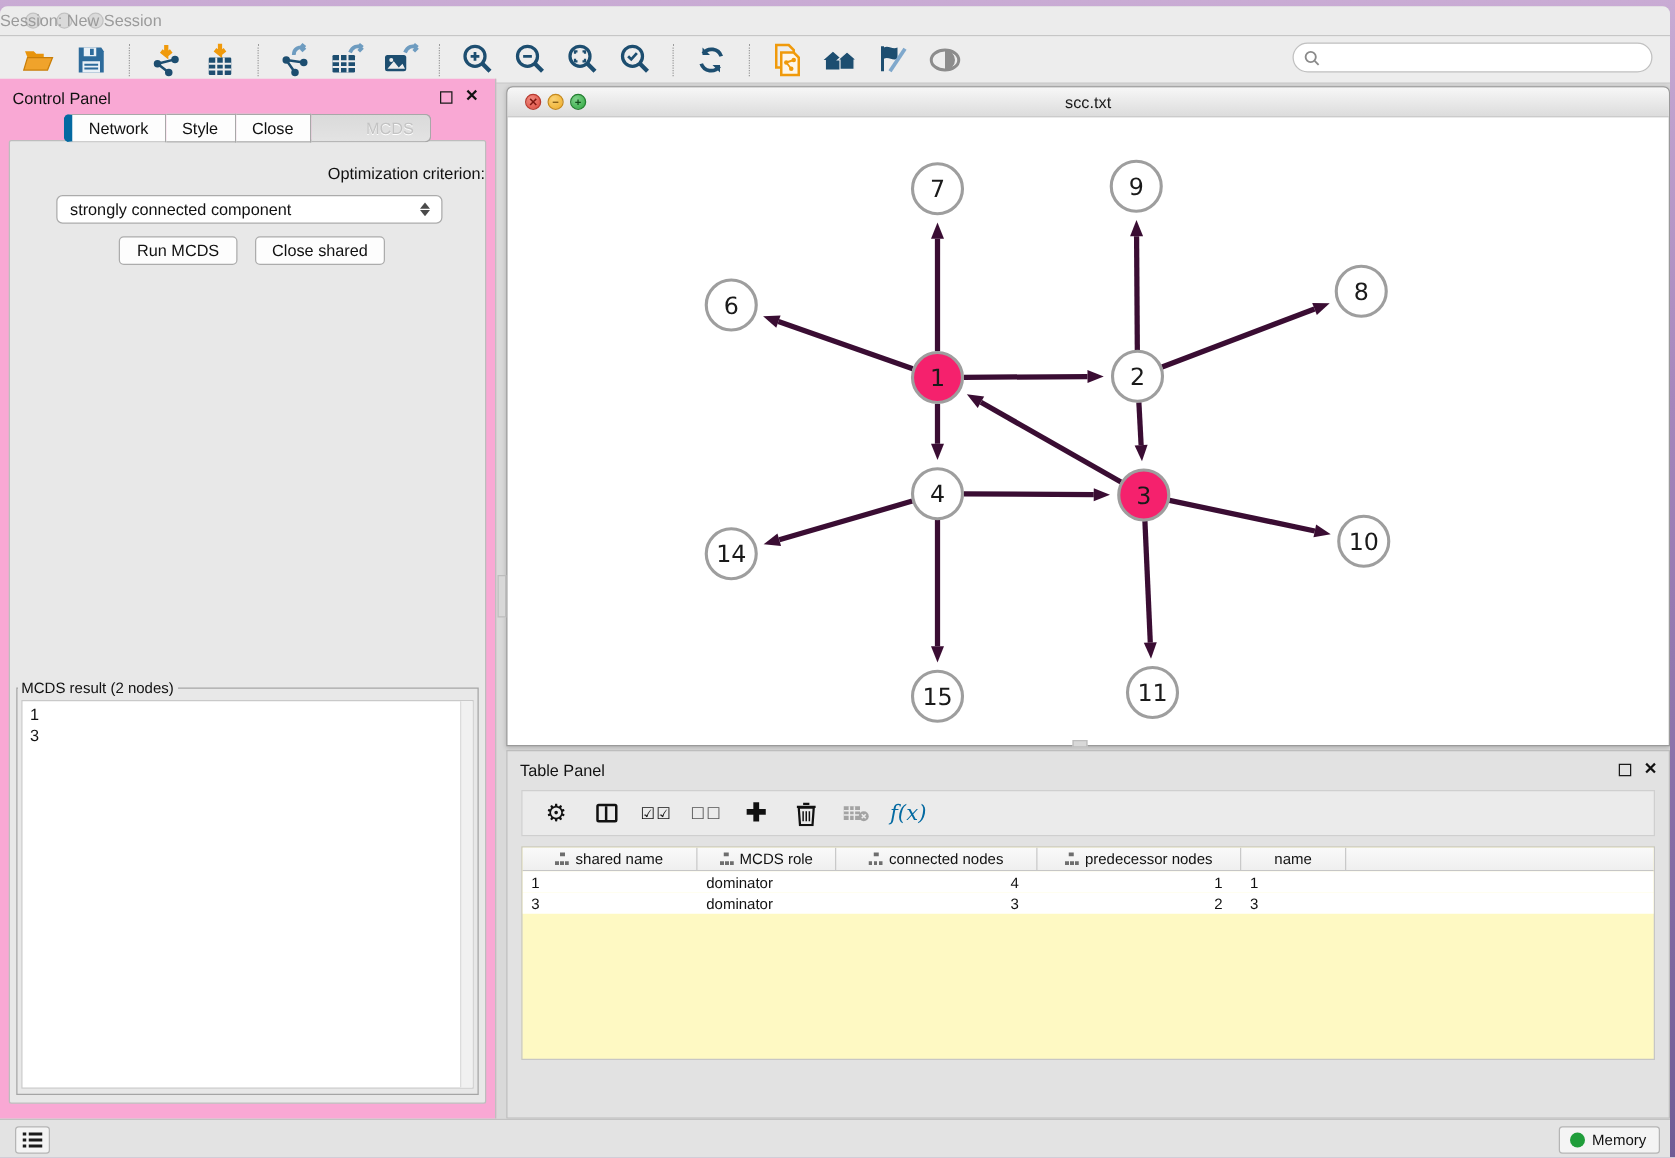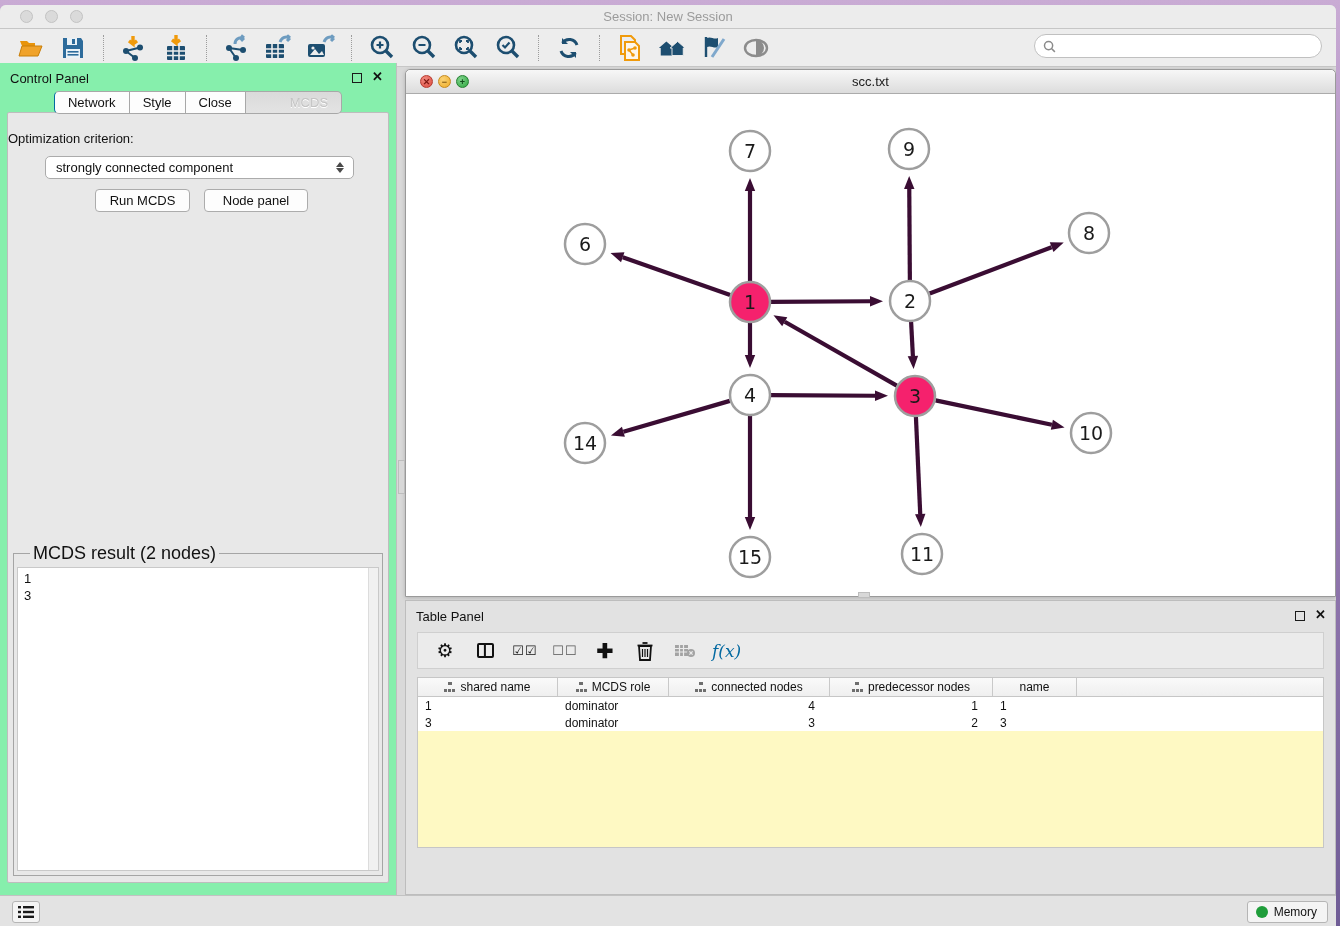--- a/index.html
+++ b/index.html
@@ -5,65 +5,65 @@
   html,body{margin:0;padding:0;}
   #app{position:relative;width:1340px;height:926px;overflow:hidden;
        font-family:"Liberation Sans",sans-serif;
        background:linear-gradient(180deg,#C9ABD4 0%,#A586BC 35%,#6F5C95 100%);}
   #window{position:absolute;left:0;top:5px;width:1336px;height:921px;
           background:#D9D9D9;border-radius:6px 6px 0 0;overflow:hidden;}
 
   
   .titlebar{position:absolute;left:0;top:0;width:100%;height:23px;background:#ECECEC;
             border-bottom:1px solid #C6C6C6;}
-  .titlebar .title{position:absolute;left:0;right:0;top:4px;text-align:center;
+  .titlebar .title{position:absolute;left:0;right:0;top:4px;text-align:left;
                    font-size:13px;color:#9B9B9B;}
   .tl-dot{position:absolute;top:5px;width:13px;height:13px;border-radius:50%;
           background:#DADADA;border:1px solid #C2C2C2;box-sizing:border-box;}
 
   
   .toolbar{position:absolute;left:0;top:24px;width:100%;height:38px;background:#EDEDED;
            border-bottom:1px solid #C7C7C7;display:flex;align-items:center;padding-left:10px;box-sizing:border-box;}
   .tb-icon{width:30px;height:30px;display:flex;align-items:center;justify-content:center;margin:0 6px;}
   .tb-sep{width:0;height:26px;border-left:1px dotted #9C9C9C;margin:0 9px;}
   .searchbox{position:absolute;right:14px;top:5px;width:288px;height:24px;background:#fff;
              border:1px solid #C0C0C0;border-radius:13px;display:flex;align-items:center;padding-left:8px;box-sizing:border-box;}
   .searchbox input{border:none;outline:none;flex:1;font-size:12px;background:transparent;margin-left:4px;}
 
   
-  #control-panel{position:absolute;left:0;top:58px;width:397px;height:832px;background:#86efac;
+  #control-panel{position:absolute;left:0;top:58px;width:397px;height:832px;background:#f9a8d4;
                  border-right:1px solid #BFBFBF;box-sizing:border-box;}
   .panel-header{position:relative;height:28px;}
   .panel-title{position:absolute;left:10px;top:8px;font-size:13px;color:#111;}
   .float-icon{position:absolute;top:10px;width:10px;height:10px;border:1.6px solid #1A1A1A;box-sizing:border-box;}
   .close-x{position:absolute;top:7px;font-size:13px;font-weight:bold;color:#111;line-height:13px;}
 
   .seg-tabs{display:flex;justify-content:center;position:relative;z-index:3;}
   .seg-tab{background:#FDFDFD;border:1px solid #A8A8A8;border-left:none;padding:3px 13px;
            font-size:13px;color:#111;}
-  .seg-tab:first-child{border-left:1px solid #0369a1;border-radius:5px 0 0 5px;text-align:right;}
+  .seg-tab:first-child{border-left:7px solid #0369a1;border-radius:5px 0 0 5px;text-align:right;}
   .seg-tab:last-child{border-radius:0 5px 5px 0;}
   .seg-tab.pressed{background:linear-gradient(#DADADA,#E3E3E3);color:#C3C3C3;text-shadow:0 1px 0 #fff;padding-left:44px;}
 
   .cp-body{position:absolute;left:7px;right:7px;top:49px;bottom:12px;border:1px solid #BDBDBD;
            background:#E8E8E8;border-radius:2px;}
-  .opt-label{position:absolute;left:0;right:0;top:18px;text-align:left;font-size:13px;color:#111;}
+  .opt-label{position:absolute;left:0;right:0;top:18px;text-align:right;font-size:13px;color:#111;}
   .combo{position:absolute;left:37px;top:43px;width:309px;height:23px;background:#fff;border:1px solid #ABABAB;
          border-radius:5px;display:flex;align-items:center;box-sizing:border-box;}
   .combo .val{flex:1;font-size:13px;padding-left:10px;color:#111;}
   .combo .stepper{width:20px;display:flex;flex-direction:column;align-items:center;gap:1px;margin-right:3px;}
   .combo .stepper i{display:block;width:0;height:0;border-left:4px solid transparent;border-right:4px solid transparent;}
   .combo .stepper .up{border-bottom:5px solid #4A4A4A;}
   .combo .stepper .dn{border-top:5px solid #4A4A4A;}
   .btn{position:absolute;height:23px;background:#FDFDFD;border:1px solid #ACACAC;border-radius:4px;
        font-size:13px;color:#111;display:flex;align-items:center;justify-content:center;box-sizing:border-box;}
 
   fieldset.result{position:absolute;left:5px;right:5px;top:430px;bottom:6px;margin:0;padding:0;
                   border:1px solid #A5A5A5;background:#E8E8E8;}
-  fieldset.result legend{font-size:18px;color:#111;margin-left:16px;padding:0 3px;}
+  fieldset.result legend{font-size:12px;color:#111;margin-left:0;padding:0 3px;}
   .result-area{position:absolute;left:3px;right:3px;top:3px;bottom:4px;background:#fff;border:1px solid #C9C9C9;}
   .result-text{position:absolute;left:6px;top:2px;font-size:13px;line-height:17px;color:#111;white-space:pre;}
   .result-scroll{position:absolute;right:0;top:0;bottom:0;width:9px;background:#F1F1F1;border-left:1px solid #DCDCDC;}
 
   
   #network-window{position:absolute;left:405px;top:64px;width:931px;height:528px;background:#fff;
                   border:1px solid #9A9A9A;border-radius:5px 5px 0 0;box-sizing:border-box;
                   box-shadow:0 1px 4px rgba(0,0,0,.18);}
   .net-titlebar{position:relative;height:23px;background:linear-gradient(#F7F7F7,#DCDCDC);
                 border-bottom:1px solid #ABABAB;border-radius:5px 5px 0 0;}
@@ -287,21 +287,21 @@
       <div class="cp-body">
         <div class="opt-label">Optimization criterion:</div>
         <div class="combo">
           <span class="val">strongly connected component</span>
           <span class="stepper">
               <i class="up"></i>
               <i class="dn"></i>
             </span>
         </div>
         <div class="btn" style="left:87px;top:76px;width:95px;">Run MCDS</div>
-        <div class="btn" style="left:196px;top:76px;width:104px;">Node panel</div>
+        <div class="btn" style="left:196px;top:76px;width:104px;">Close shared</div>
 
         <fieldset class="result">
           <legend>MCDS result (2 nodes)</legend>
           <div class="result-area">
             <div class="result-text">1
 3</div>
             <div class="result-scroll"></div>
           </div>
         </fieldset>
       </div>

